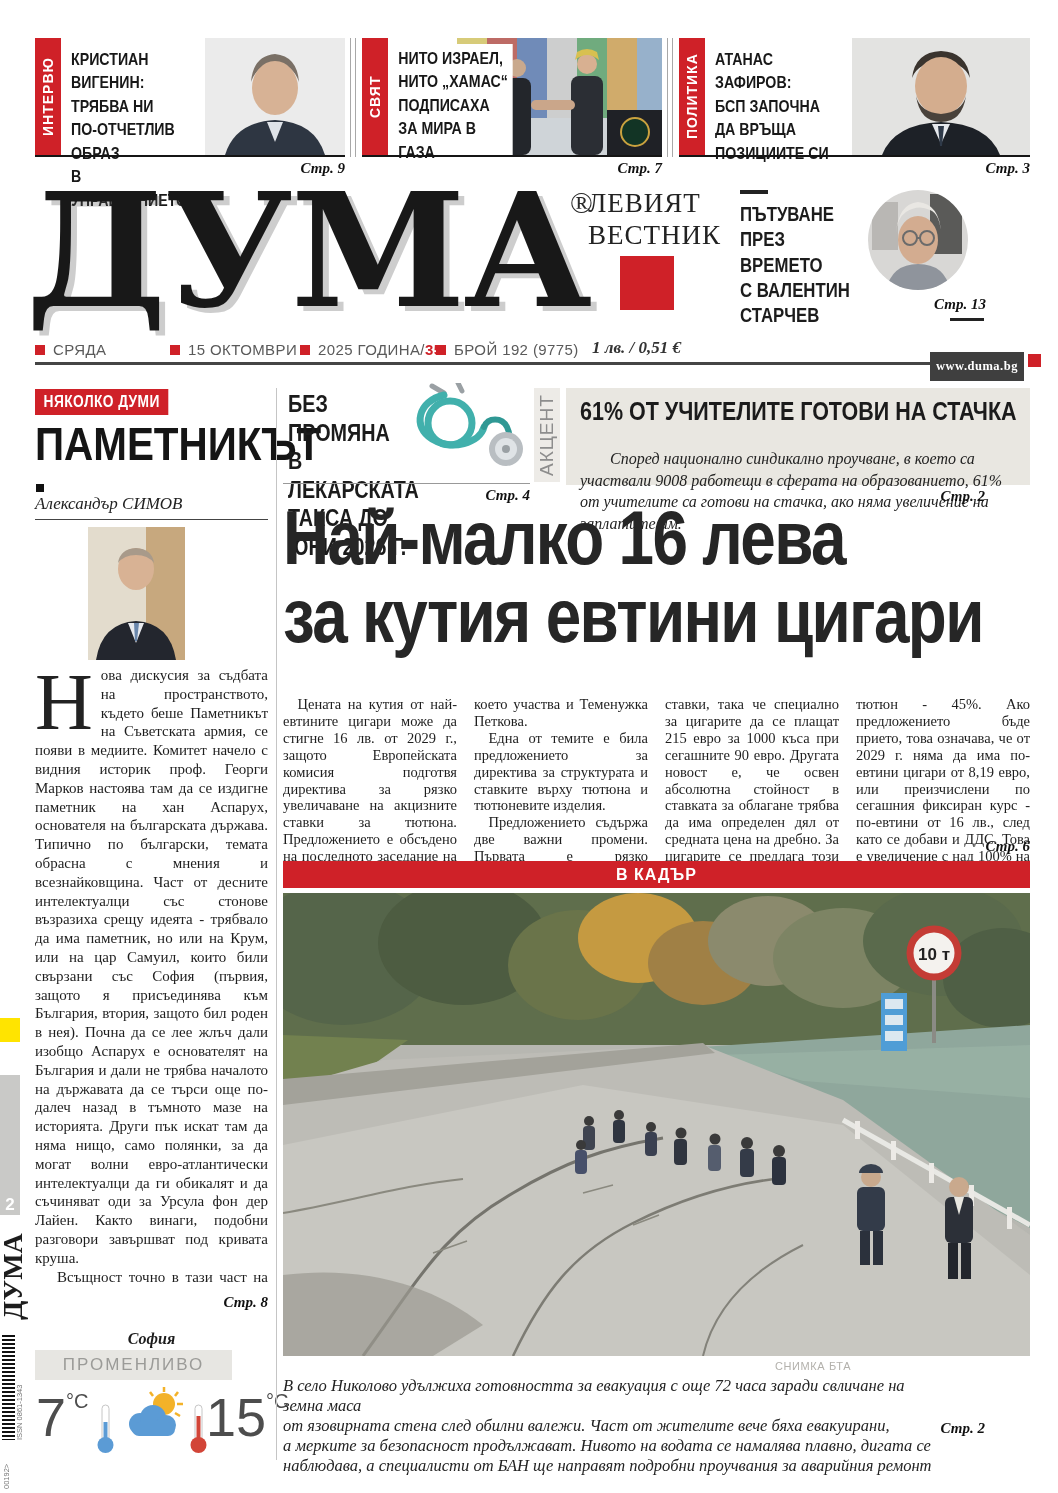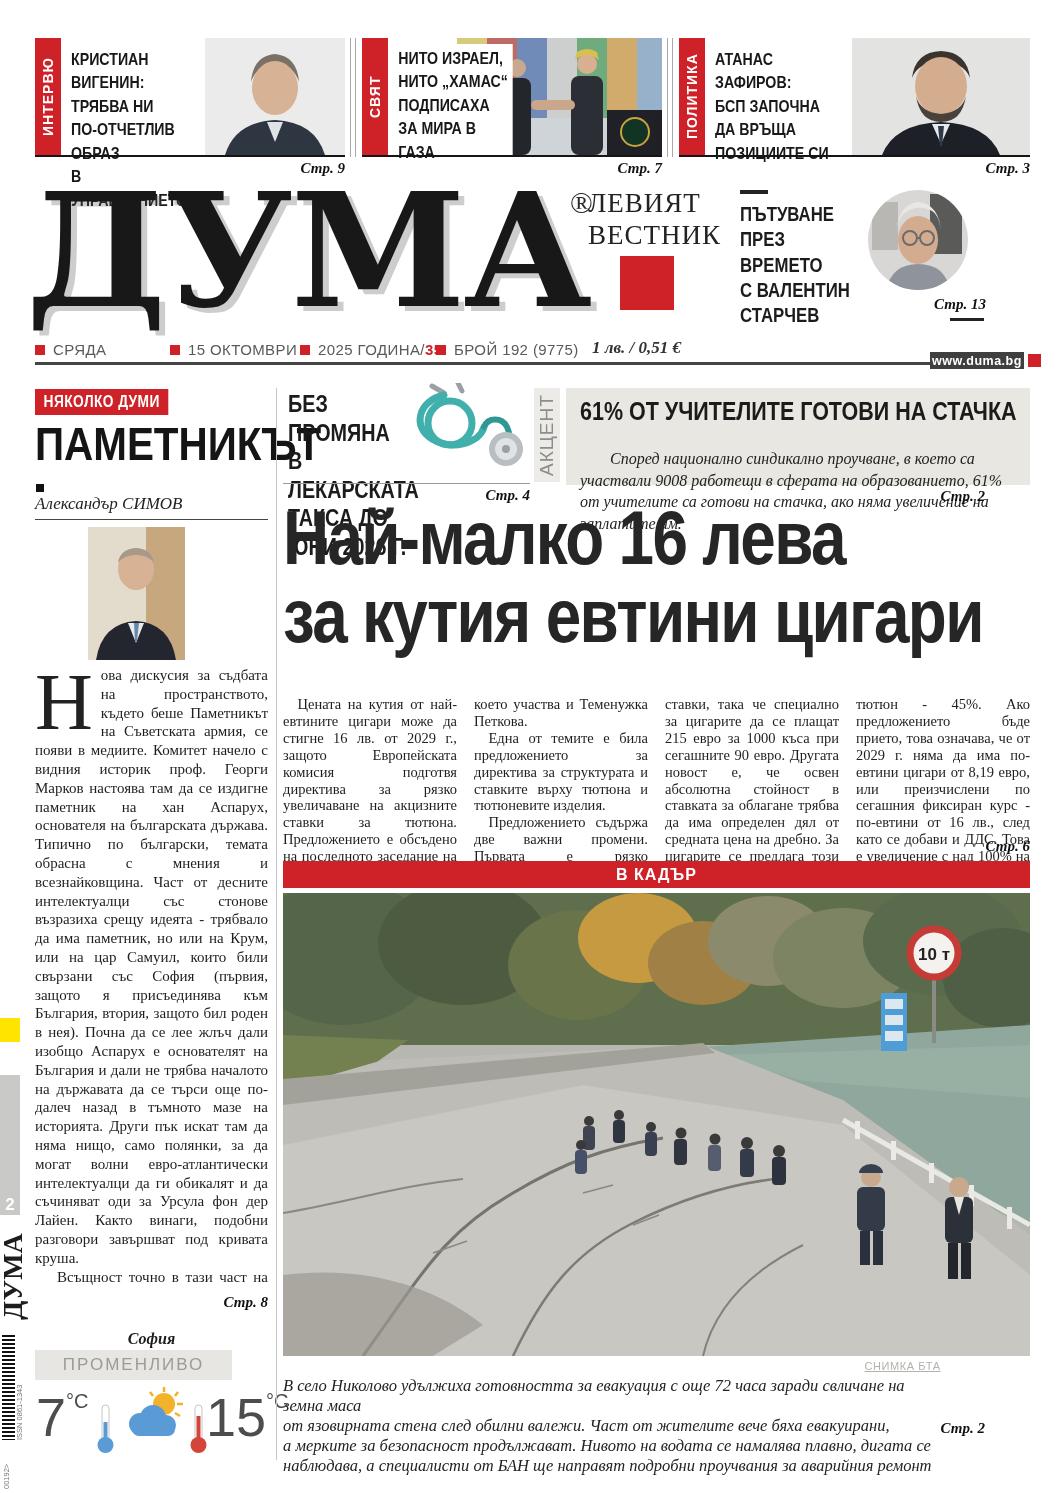--- a/index.html
+++ b/index.html
@@ -42,21 +42,21 @@
   .akclabel{background:#edebe7;color:#8d8d8d;writing-mode:vertical-rl;transform:rotate(180deg);
             display:flex;align-items:center;justify-content:center;font-size:19px;letter-spacing:1px;}
   .akctext{font-family:"Liberation Serif",serif;font-style:italic;font-size:16px;line-height:1.35;color:#222;text-indent:30px;}
   .hline{font-size:76px;line-height:1;letter-spacing:-2px;color:#262626;font-weight:700;transform:scaleX(0.84);transform-origin:0 50%;white-space:nowrap;}
   .subhead{font-size:26px;color:#141414;}
   .cols{display:flex;gap:17px;}
   .col{width:174px;font-family:"Liberation Serif",serif;font-size:14.5px;line-height:16.9px;text-align:justify;
        white-space:pre-line;color:#1e1e1e;height:165px;overflow:hidden;}
   .vkbar{background:#cf2128;color:#fff;display:flex;align-items:center;justify-content:center;
          font-weight:700;font-size:16px;letter-spacing:1px;}
-  .credit{font-size:11px;color:#b3b1ac;letter-spacing:0.6px;text-align:center;text-decoration:underline;}
+  .credit{font-size:11px;color:#b3b1ac;letter-spacing:0.6px;text-align:left;}
   .caption{font-family:"Liberation Serif",serif;font-style:italic;font-size:16.5px;line-height:20px;white-space:pre-line;color:#222;}
   
   .wcity{font-family:"Liberation Serif",serif;font-style:italic;font-weight:700;font-size:16px;text-align:center;}
   .wbar{background:#e7e6e2;color:#9b9b98;display:flex;align-items:center;justify-content:center;
         font-size:17px;letter-spacing:2px;}
   .wtemp{font-size:54px;color:#4d4d4d;line-height:1;}
   .wunit{font-size:20px;color:#4d4d4d;vertical-align:28px;}
   
   .edgetab{background:#c9c9c7;display:flex;align-items:flex-end;justify-content:center;color:#fff;font-weight:700;font-size:17px;}
   .vtext{writing-mode:vertical-rl;transform:rotate(180deg);}
@@ -164,21 +164,21 @@
   </div>
   <div class="abs pref" style="left:898px;top:296px;width:88px;">Стр. 13</div>
   <div class="abs" style="left:950px;top:318px;width:34px;height:3px;background:#222;"></div>
 
   <div class="ditem" style="left:35px;"><span class="sq"></span><span>СРЯДА</span></div>
   <div class="ditem" style="left:156px;padding-left:14px;"><span class="sq"></span><span>15 ОКТОМВРИ</span></div>
   <div class="ditem" style="left:300px;"><span class="sq"></span><span>2025 ГОДИНА/</span><span style="color:#cf2128;font-weight:700;">35</span></div>
   <div class="ditem" style="left:436px;"><span class="sq"></span><span>БРОЙ 192 (9775)</span></div>
   <div class="abs price" style="left:592px;top:338px;text-align:right;">1 лв. / 0,51 €</div>
   <div class="abs" style="left:35px;top:362px;width:898px;height:3px;background:#454545;"></div>
-  <div class="abs webbar" style="left:930px;top:352px;width:94px;height:17px;">www.duma.bg</div>
+  <div class="abs webbar" style="left:930px;top:352px;width:94px;height:29px;font-family:Liberation Serif, serif;">www.duma.bg</div>
   <div class="abs redsq" style="left:1028px;top:354px;width:13px;height:13px;"></div>
 
   <div class="abs" style="left:0;top:1018px;width:20px;height:24px;background:#ffe400;"></div>
   <div class="abs edgetab" style="left:0;top:1075px;width:20px;height:140px;">
       <span>2</span>
     </div>
   <div class="abs vtext" style="left:-3px;top:1218px;width:30px;height:102px;font-family:'Liberation Serif',serif;font-weight:700;font-size:28px;color:#1d1d1d;">ДУМА</div>
   <div class="abs barcode" style="left:2px;top:1335px;width:13px;height:105px;"></div>
   <div class="abs vtext" style="left:15px;top:1335px;width:9px;height:105px;font-size:7.5px;color:#777;">ISSN 0861-1343</div>
   <div class="abs vtext" style="left:2px;top:1444px;width:10px;height:45px;font-size:7.5px;color:#777;">00192&gt;</div>

